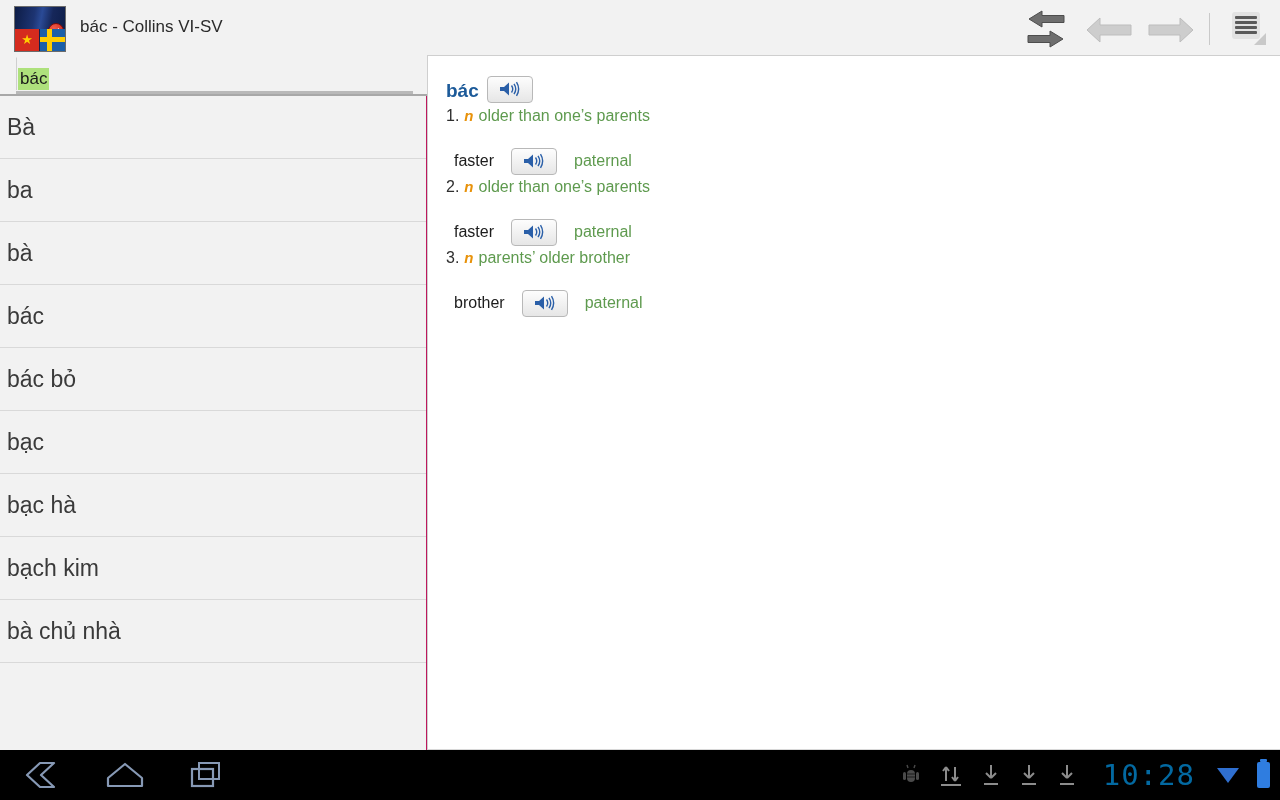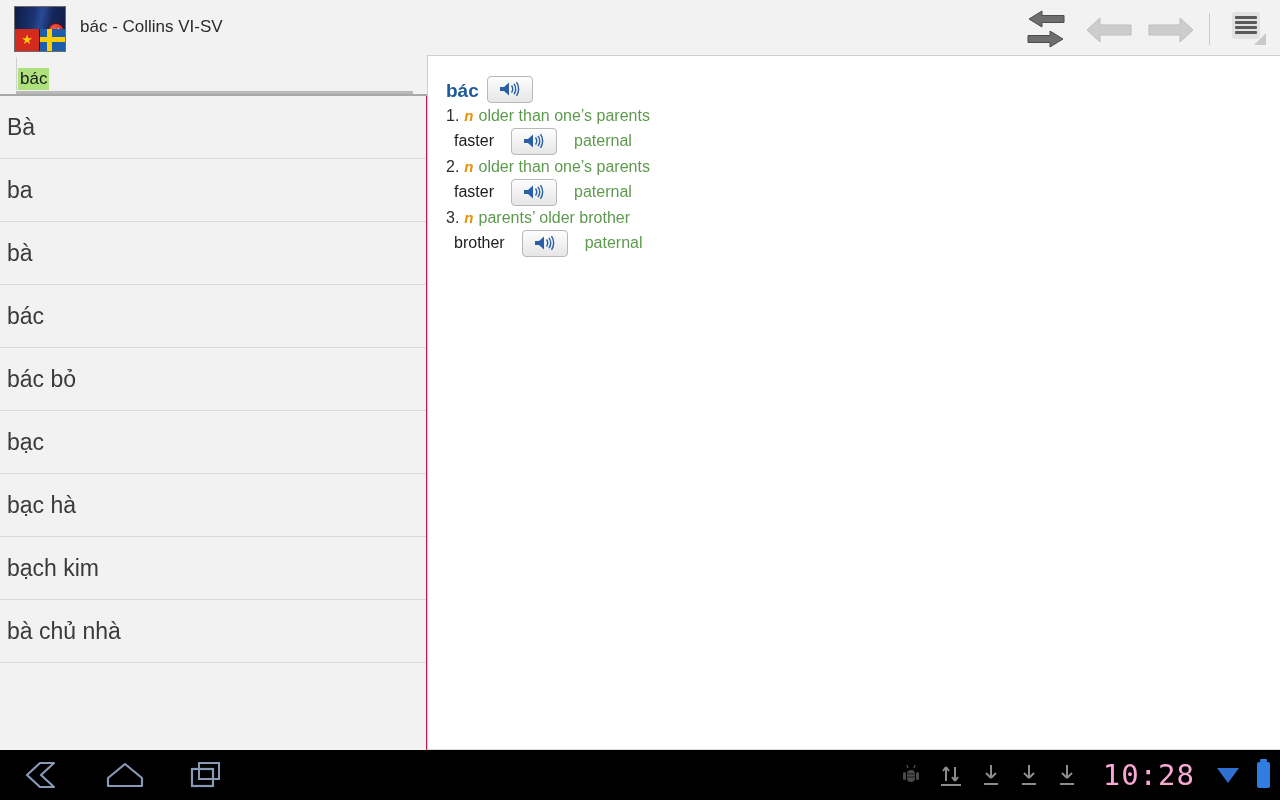--- a/index.html
+++ b/index.html
@@ -161,42 +161,42 @@
   .senserow {
     display:flex; align-items:baseline; gap:5px;
     font-size:16px; line-height:22px; margin-top:1px;
   }
   .sense-num { color:#2e2e2e; }
   .pos { color:#e8920a; font-style:italic; font-weight:bold; font-size:15px; }
   .gloss { color:#5e9a4e; }
 
   .transrow {
     display:flex; align-items:center; gap:17px;
-    margin-top:0; margin-left:8px; height:28px;
+    margin-top:20px; margin-left:8px; height:28px;
   }
   .trans-src { font-size:16px; color:#1c1c1c; }
   .trans-tag { font-size:16px; color:#5e9a4e; }
 
   
   .navbar {
     position:absolute; left:0; bottom:0; width:1280px; height:50px;
     background:#000000;
     display:flex; align-items:center;
   }
   .nav-left { display:flex; align-items:center; gap:36px; padding-left:20px; }
   .nav-btn { width:46px; height:34px; display:flex; align-items:center; justify-content:center; cursor:pointer; }
 
   .nav-right {
     position:absolute; right:10px; top:0; height:50px;
     display:flex; align-items:center; gap:18px;
   }
   .status-ico { display:flex; align-items:center; justify-content:center; cursor:default; }
   .clock {
     font-family:"DejaVu Sans Mono", monospace;
-    font-size:29px; color:#f9a8d4; letter-spacing:1px;
+    font-size:29px; color:#0369a1; letter-spacing:1px;
     margin:0 4px 0 8px;
   }
   .wifi-tri {
     width:0; height:0;
     border-left:11px solid transparent; border-right:11px solid transparent;
     border-top:15px solid #2f6fd0;
   }
   .battery {
     width:13px; height:26px; background:#2f7de0;
     border-radius:2px; position:relative;

